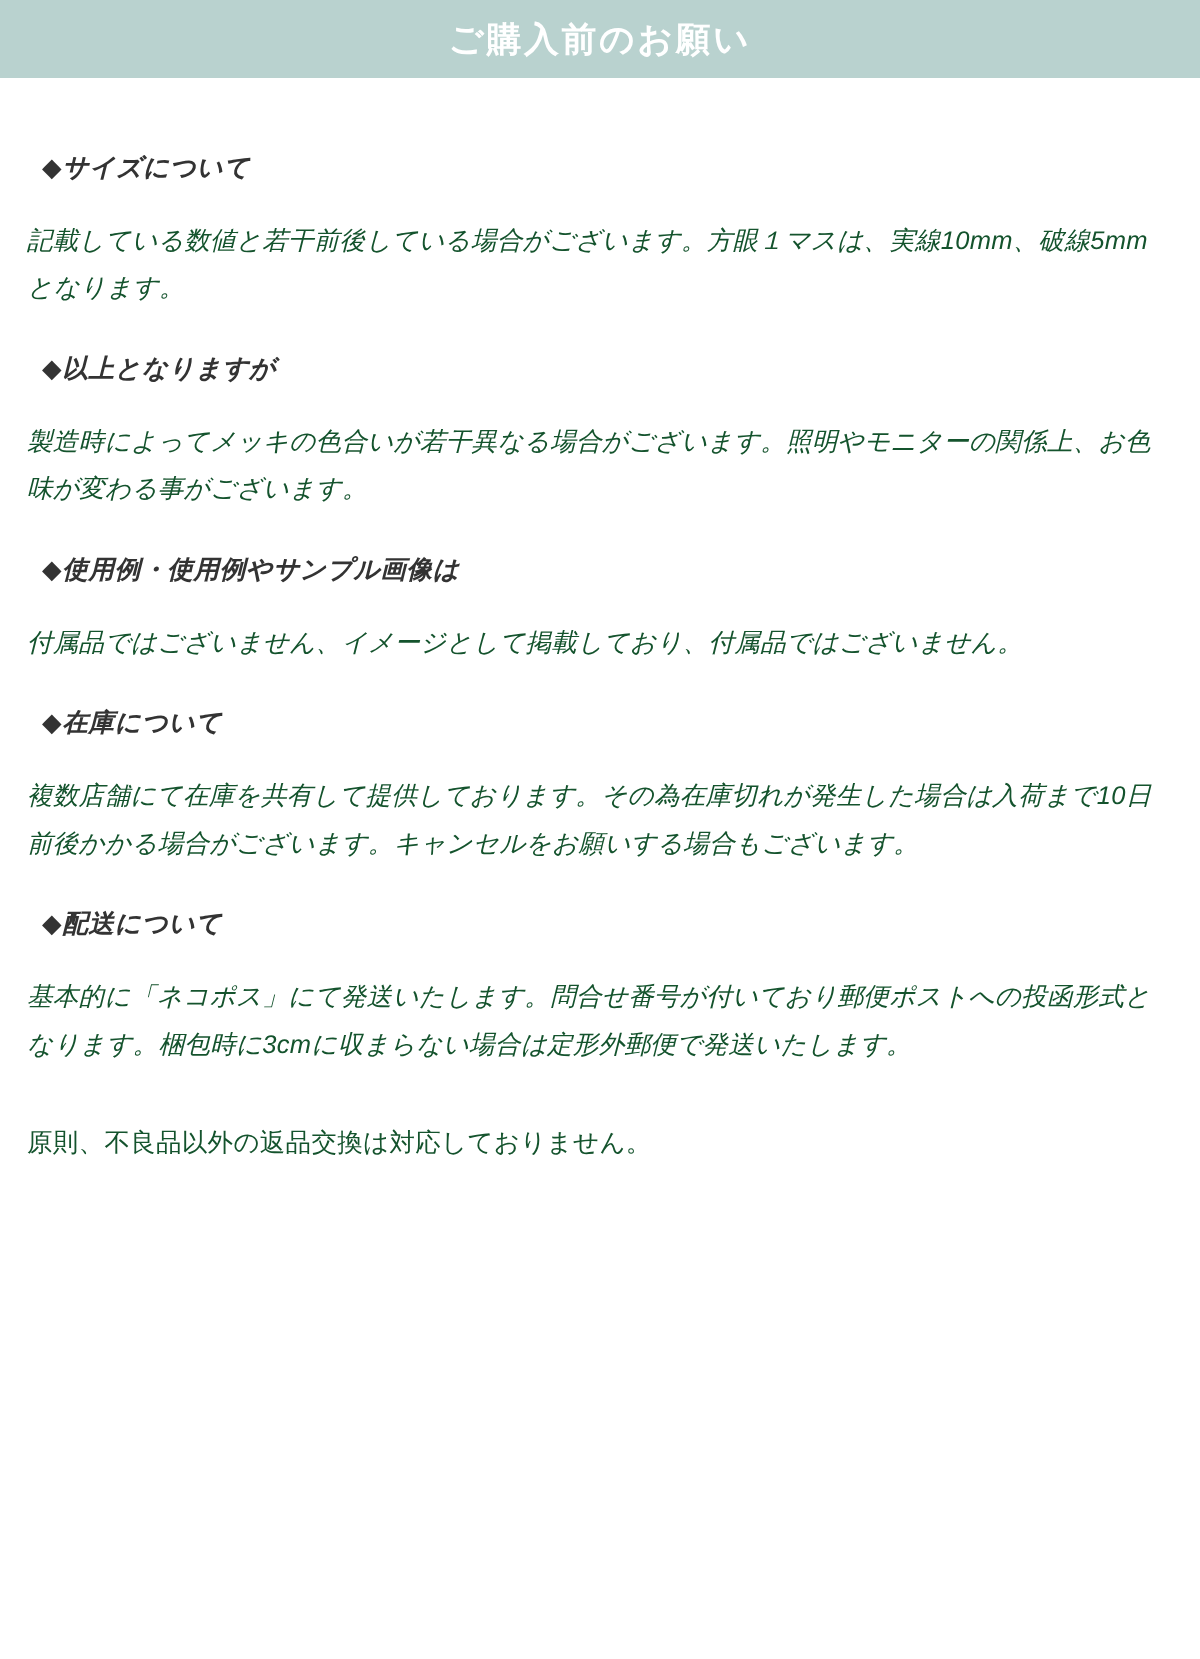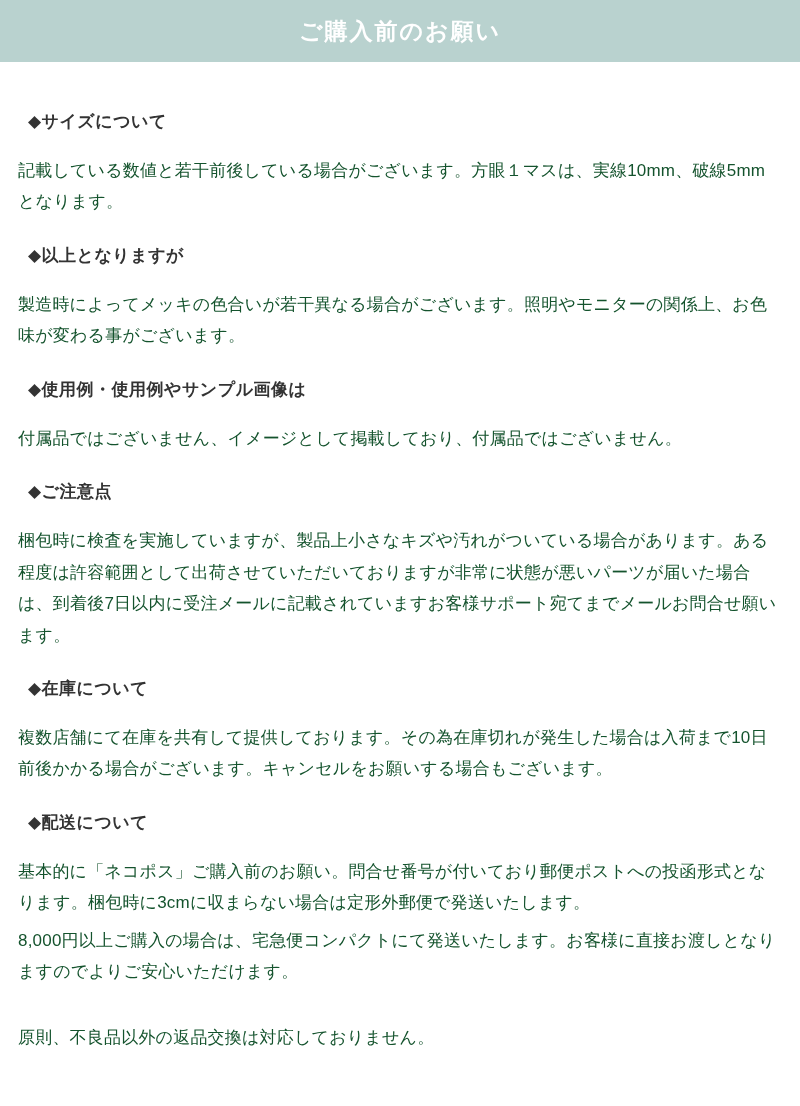--- a/index.html
+++ b/index.html
@@ -13,38 +13,39 @@
     font-family: "Liberation Sans", "DejaVu Sans", sans-serif;
     color: #333333;
     -webkit-font-smoothing: antialiased;
   }
   .page {
     width: 800px;
     box-sizing: border-box;
   }
   .banner {
     background: #b9d2cf;
-    height: 62px;
+    height: 52px;
     display: flex;
     align-items: center;
     justify-content: center;
   }
   .banner-title {
     color: #ffffff;
     font-size: 23px;
     font-weight: bold;
     letter-spacing: 2px;
     line-height: 1;
   }
   .content {
     padding: 22px 18px 10px 18px;
     box-sizing: border-box;
   }
   .section {
     margin-bottom: 4px;
+    font-style: italic;
   }
   .section-heading {
     font-size: 17px;
     font-weight: bold;
     color: #333333;
     margin: 26px 0 22px 10px;
     letter-spacing: 0.5px;
   }
   .para {
     font-size: 17px;
@@ -82,34 +83,29 @@
     <div class="section">
       <div class="section-heading">◆以上となりますが</div>
       <p class="para">製造時によってメッキの色合いが若干異なる場合がございます。照明やモニターの関係上、お色味が変わる事がございます。</p>
     </div>
 
     <div class="section">
       <div class="section-heading">◆使用例・使用例やサンプル画像は</div>
       <p class="para">付属品ではございません、イメージとして掲載しており、付属品ではございません。</p>
     </div>
 
-    <div class="section">
-      <div class="section-heading">◆ご注意点</div>
-      <p class="para">梱包時に検査を実施していますが、製品上小さなキズや汚れがついている場合があります。ある程度は許容範囲として出荷させていただいておりますが非常に状態が悪いパーツが届いた場合は、到着後7日以内に受注メールに記載されていますお客様サポート宛てまでメールお問合せ願います。</p>
-    </div>
 
     <div class="section">
       <div class="section-heading">◆在庫について</div>
       <p class="para">複数店舗にて在庫を共有して提供しております。その為在庫切れが発生した場合は入荷まで10日前後かかる場合がございます。キャンセルをお願いする場合もございます。</p>
     </div>
 
     <div class="section">
       <div class="section-heading">◆配送について</div>
-      <p class="para">基本的に「ネコポス」ご購入前のお願い。問合せ番号が付いており郵便ポストへの投函形式となります。梱包時に3cmに収まらない場合は定形外郵便で発送いたします。</p>
-      <p class="para">8,000円以上ご購入の場合は、宅急便コンパクトにて発送いたします。お客様に直接お渡しとなりますのでよりご安心いただけます。</p>
+      <p class="para">基本的に「ネコポス」にて発送いたします。問合せ番号が付いており郵便ポストへの投函形式となります。梱包時に3cmに収まらない場合は定形外郵便で発送いたします。</p>
     </div>
 
     <div class="closing">
       <p class="para">原則、不良品以外の返品交換は対応しておりません。</p>
     </div>
 
   </div>
 </div>
 
 </body></html>

